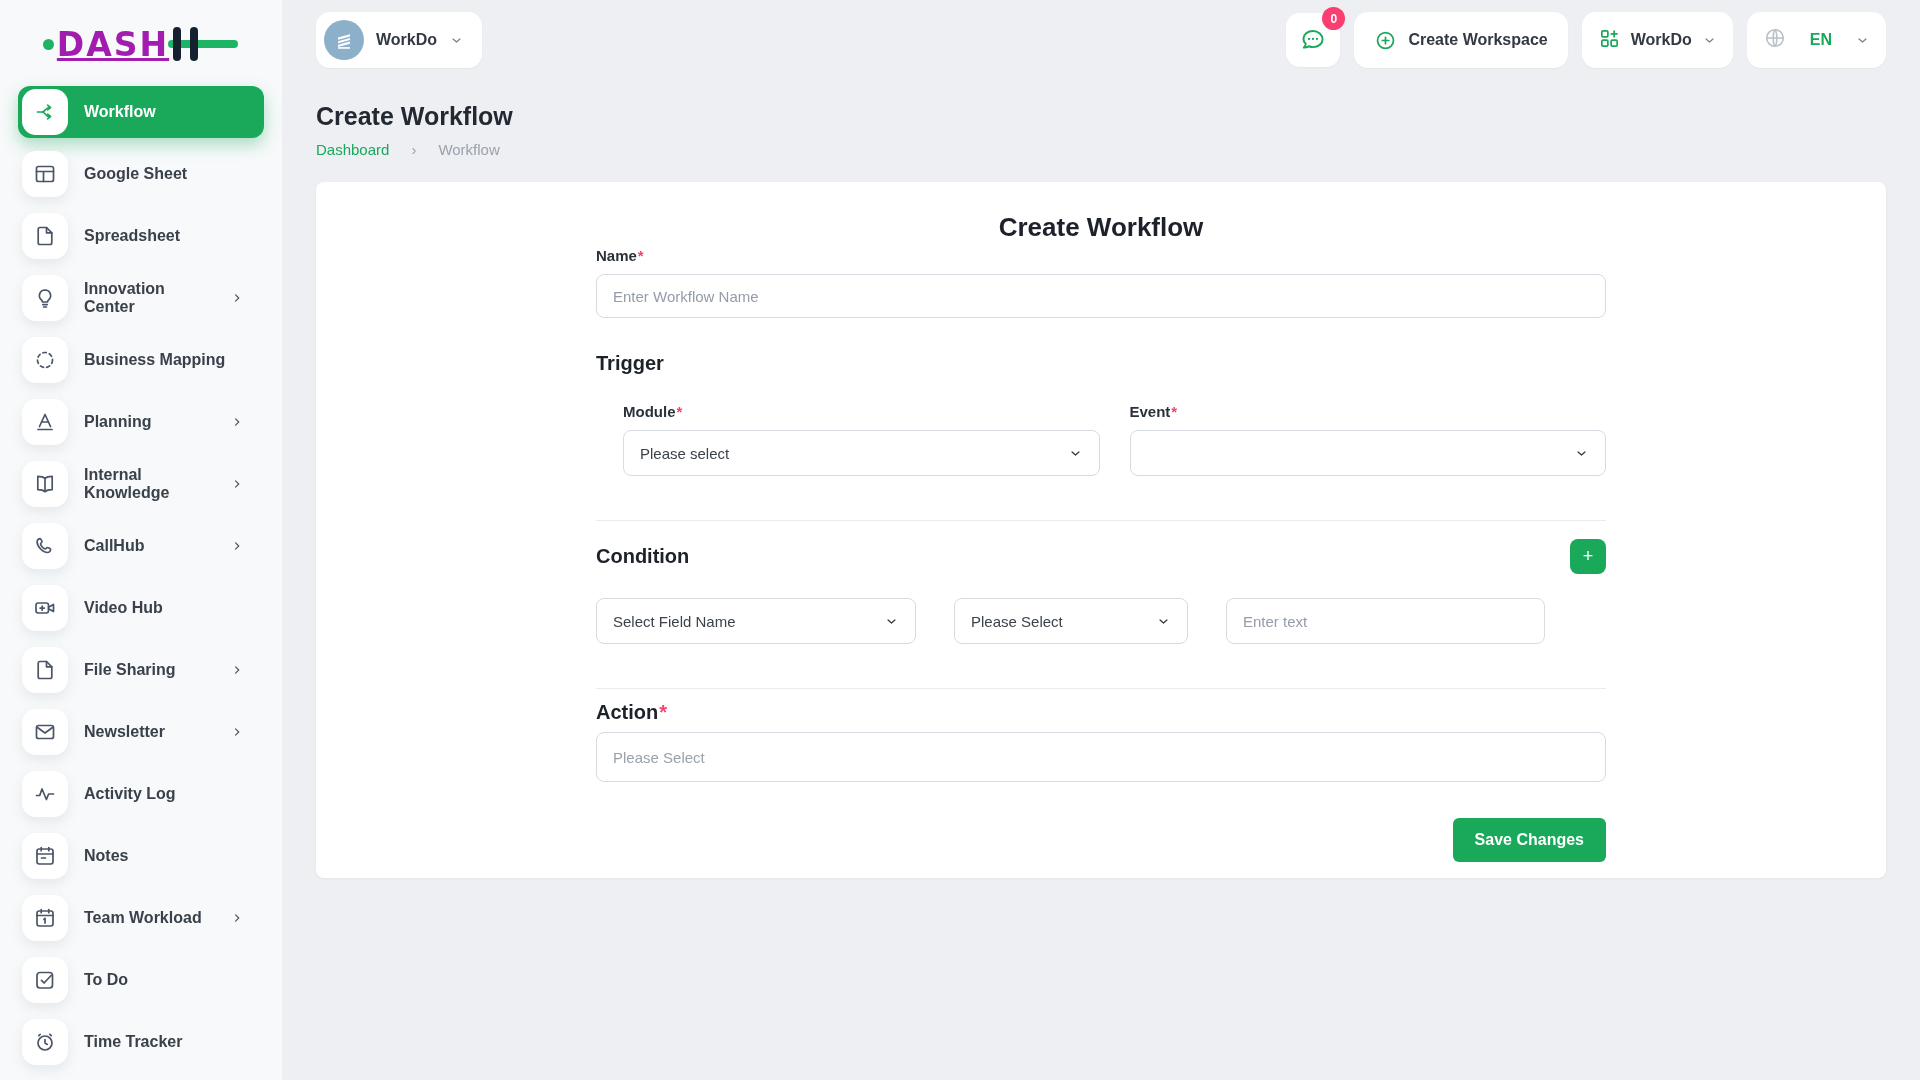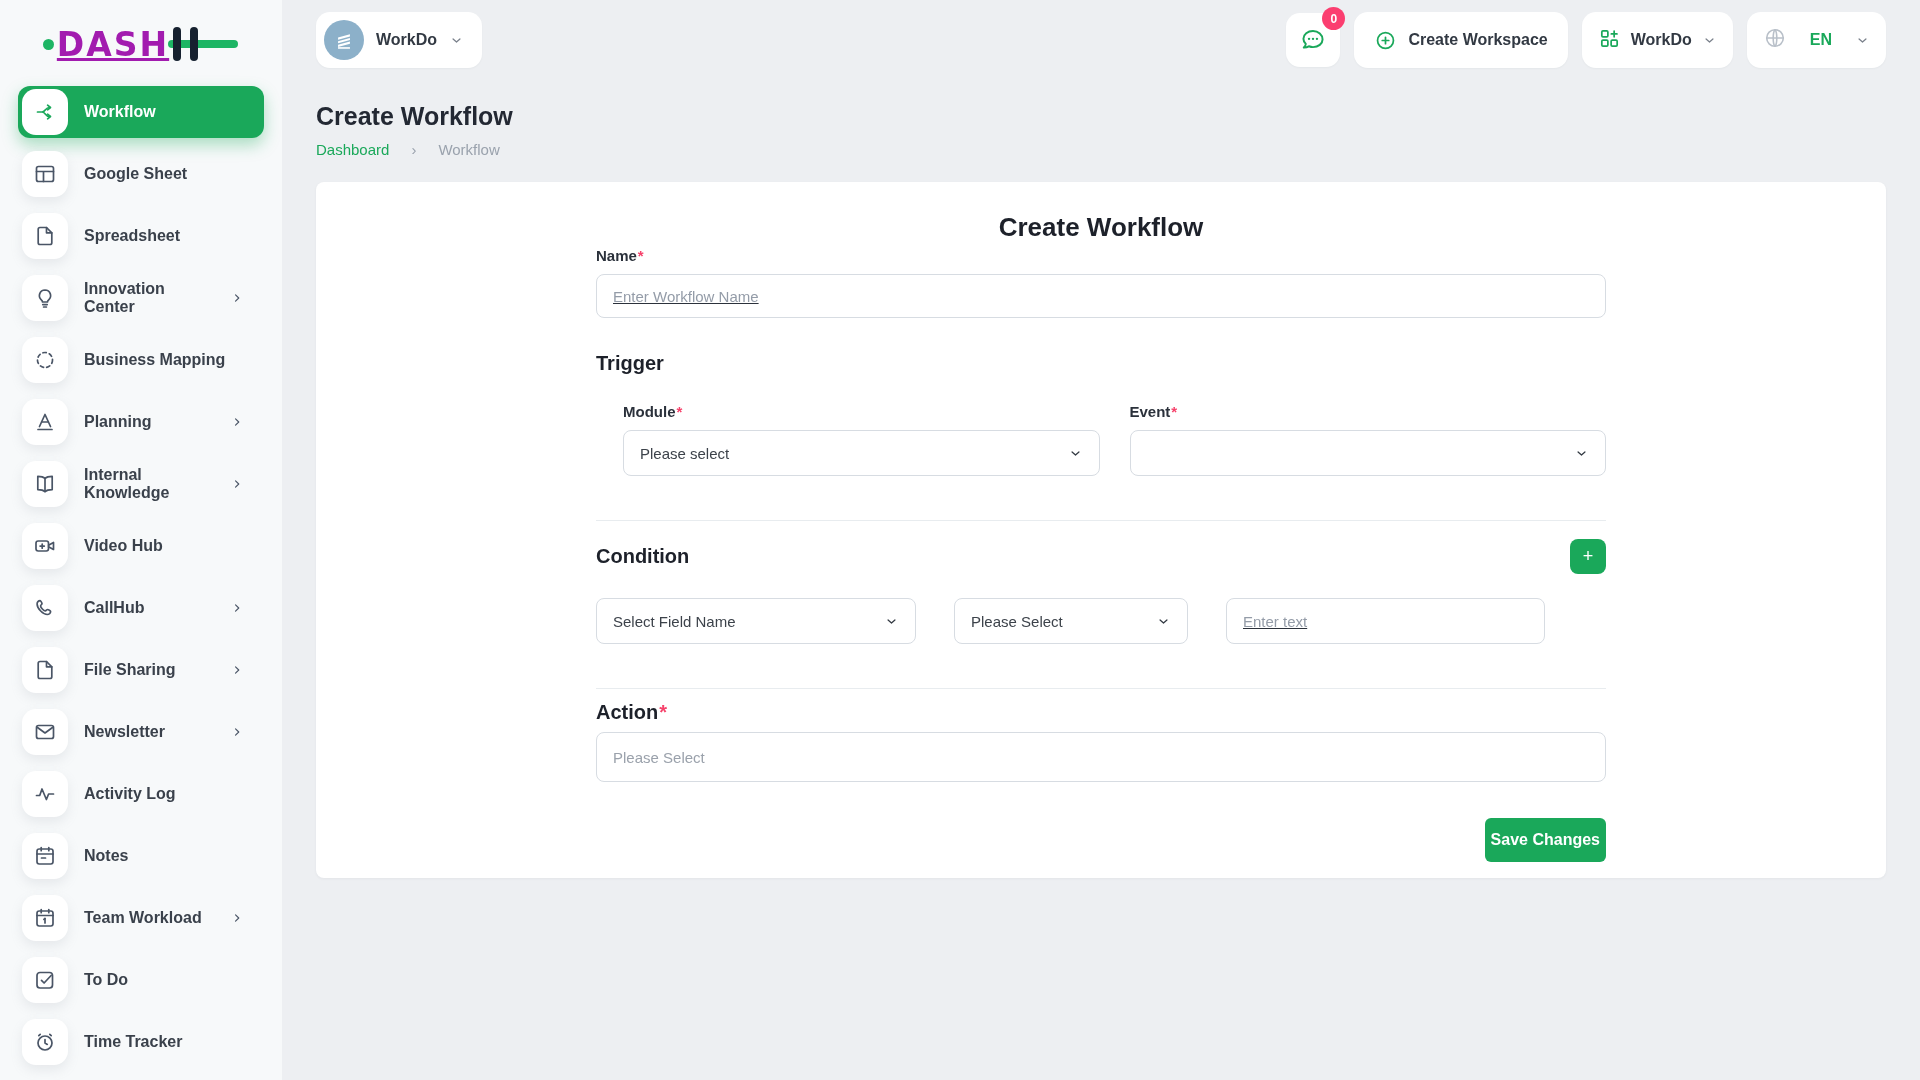--- a/index.html
+++ b/index.html
@@ -83,21 +83,20 @@
   }
   .card-inner { width:1010px; margin:0 auto; }
   .card-title { text-align:center; font-size:26px; font-weight:700; color:#1d212a; }
   .field-label { font-size:15px; font-weight:700; color:#2b313b; }
   .req { color:#f6426b; margin-left:1px; }
   .name-block { margin-top:4px; }
   .text-input {
     margin-top:10px; width:100%; height:44px; border:1px solid #d7dce2; border-radius:8px;
     padding:0 16px; font-size:15px; color:#2b313b; background:#fff; outline:none;
     font-family:"Liberation Sans","DejaVu Sans",sans-serif;
-    text-decoration:underline;
   }
   .text-input::placeholder { color:#949ca8; }
   .section-heading { font-size:20px; font-weight:700; color:#1d212a; }
   .trigger-heading { margin-top:34px; }
   .two-col { display:grid; grid-template-columns:1fr 1fr; gap:30px; margin-top:28px;margin-left:27px; }
   .select-box {
     margin-top:10px; height:46px; border:1px solid #d7dce2; border-radius:8px;
     display:flex; align-items:center; padding:0 16px; background:#fff; cursor:pointer;
   }
   .select-value { flex:1; font-size:15px; color:#3c424a; }
@@ -113,21 +112,21 @@
   .cond-row .select-box, .cond-row .text-input { margin-top:0; }
   .w-field { width:320px; } .w-op { width:234px; } .w-val { width:319px; height:46px; }
   .action-heading { margin-top:12px; }
   .action-select {
     margin-top:8px; height:50px; border:1px solid #d7dce2; border-radius:8px;
     display:flex; align-items:center; padding:0 16px; background:#fff; cursor:pointer;
   }
   .action-placeholder { font-size:15px; color:#9aa1ab; }
   .save-row { margin-top:36px; display:flex; justify-content:flex-end; }
   .save-btn {
-    height:44px; padding:0 6px; border:none; border-radius:6px; background:#1aa85a;
+    height:44px; padding:0 22px; border:none; border-radius:6px; background:#1aa85a;
     color:#fff; font-size:16px; font-weight:600; cursor:pointer;
     font-family:"Liberation Sans","DejaVu Sans",sans-serif;
   }
 </style>
 </head>
 <body>
 
 <aside class="sidebar">
   <div class="logo">
     <span class="logo-dot"></span>
@@ -215,39 +214,39 @@
         <span class="side-label">Internal Knowledge</span>
         <span class="side-chev">
           <svg viewBox="0 0 24 24">
             <path d="M9.5 6.5l5.5 5.5-5.5 5.5"></path>
           </svg>
         </span>
       </div>
       <div class="side-item">
         <span class="tile">
           <svg viewBox="0 0 24 24">
+            <path d="M7.1 4.6c.6 0 1.9 2.3 1.9 2.9 0 1-1.4 1.5-1.4 2.4 0 1.6 3.1 5 4.7 5 .9 0 1.4-1.4 2.4-1.4.6 0 2.9 1.3 2.9 1.9 0 1.8-1.6 3.1-3.3 3.1-4.1 0-10.2-5.8-10.2-10.5 0-1.9 1.3-3.4 3-3.4z"></path>
+          </svg>
+        </span>
+        <span class="side-label">CallHub</span>
+        <span class="side-chev">
+          <svg viewBox="0 0 24 24">
+            <path d="M9.5 6.5l5.5 5.5-5.5 5.5"></path>
+          </svg>
+        </span>
+      </div>
+      <div class="side-item">
+        <span class="tile">
+          <svg viewBox="0 0 24 24">
             <rect x="3" y="7" width="12.5" height="10" rx="2.2"></rect>
             <path d="M15.5 11.2l5-2.7v7l-5-2.7"></path>
             <path d="M9.2 10v4.2M7.1 12.1h4.2"></path>
           </svg>
         </span>
         <span class="side-label">Video Hub</span>
-      </div>
-      <div class="side-item">
-        <span class="tile">
-          <svg viewBox="0 0 24 24">
-            <path d="M7.1 4.6c.6 0 1.9 2.3 1.9 2.9 0 1-1.4 1.5-1.4 2.4 0 1.6 3.1 5 4.7 5 .9 0 1.4-1.4 2.4-1.4.6 0 2.9 1.3 2.9 1.9 0 1.8-1.6 3.1-3.3 3.1-4.1 0-10.2-5.8-10.2-10.5 0-1.9 1.3-3.4 3-3.4z"></path>
-          </svg>
-        </span>
-        <span class="side-label">CallHub</span>
-        <span class="side-chev">
-          <svg viewBox="0 0 24 24">
-            <path d="M9.5 6.5l5.5 5.5-5.5 5.5"></path>
-          </svg>
-        </span>
       </div>
       <div class="side-item">
         <span class="tile">
           <svg viewBox="0 0 24 24">
             <path d="M13.5 3.5H7A1.8 1.8 0 0 0 5.2 5.3v13.4A1.8 1.8 0 0 0 7 20.5h10a1.8 1.8 0 0 0 1.8-1.8V8.8z"></path>
             <path d="M13.5 3.5v5.3h5.3"></path>
           </svg>
         </span>
         <span class="side-label">File Sharing</span>
         <span class="side-chev">

